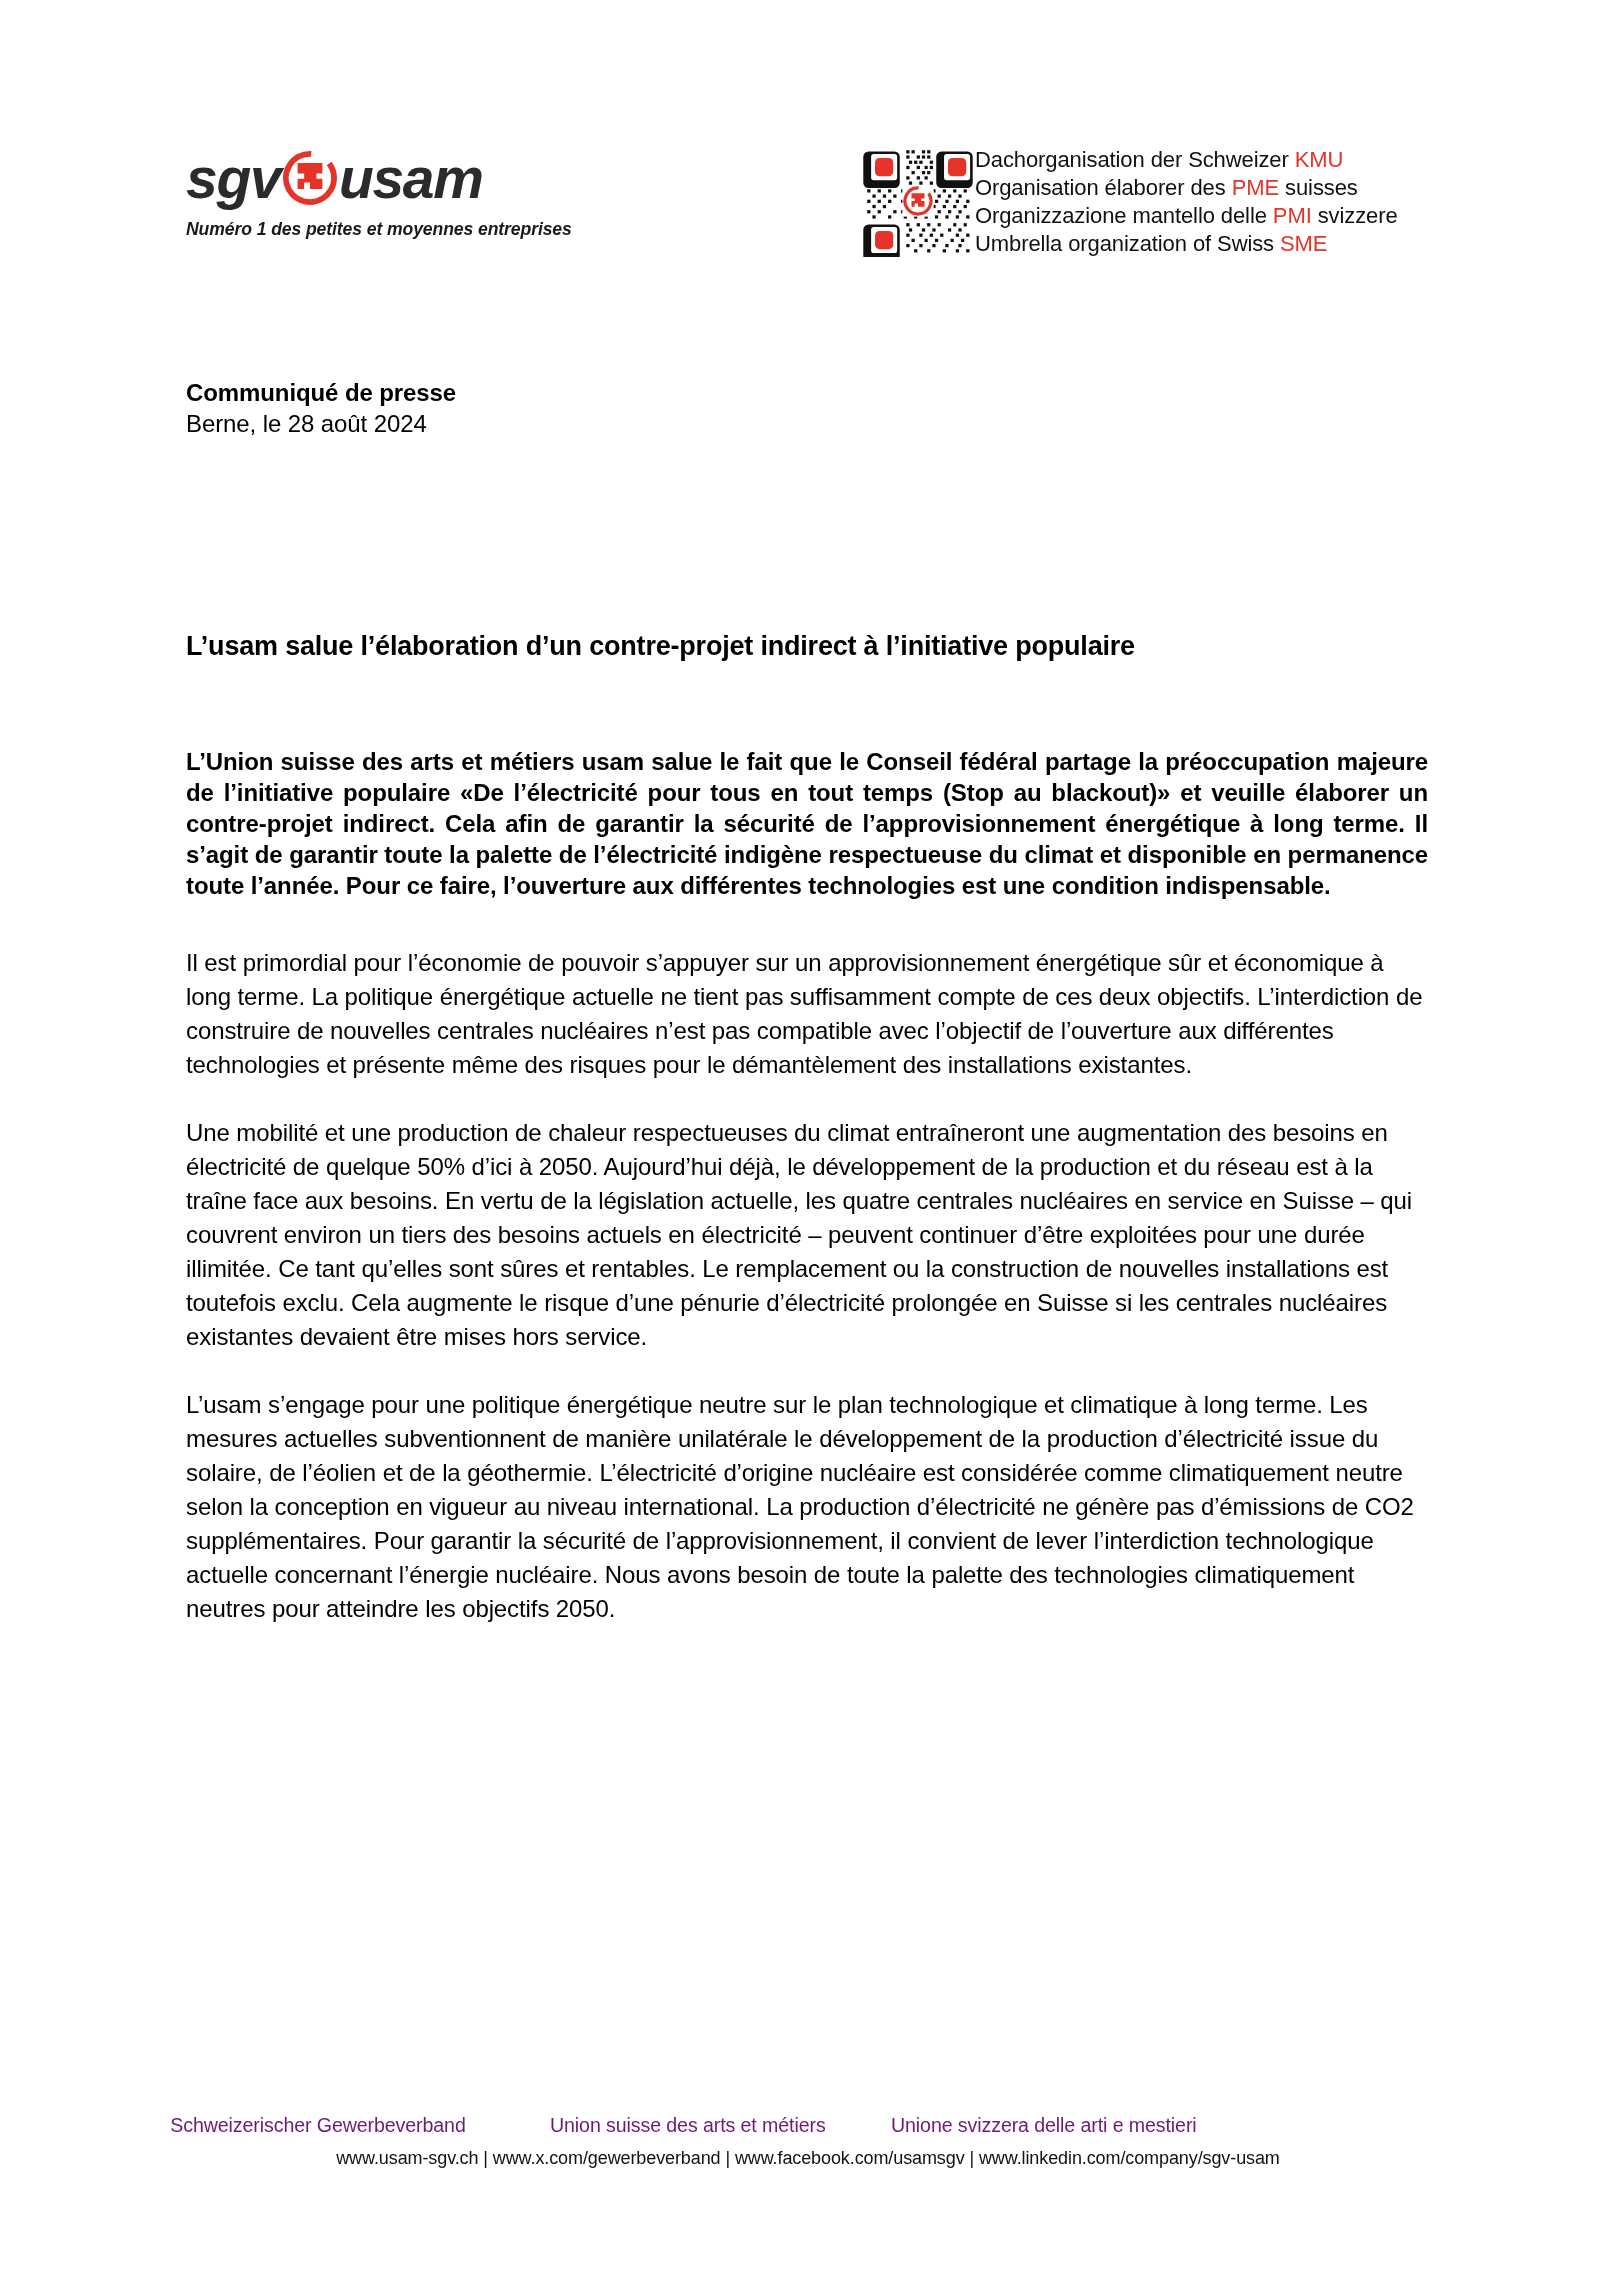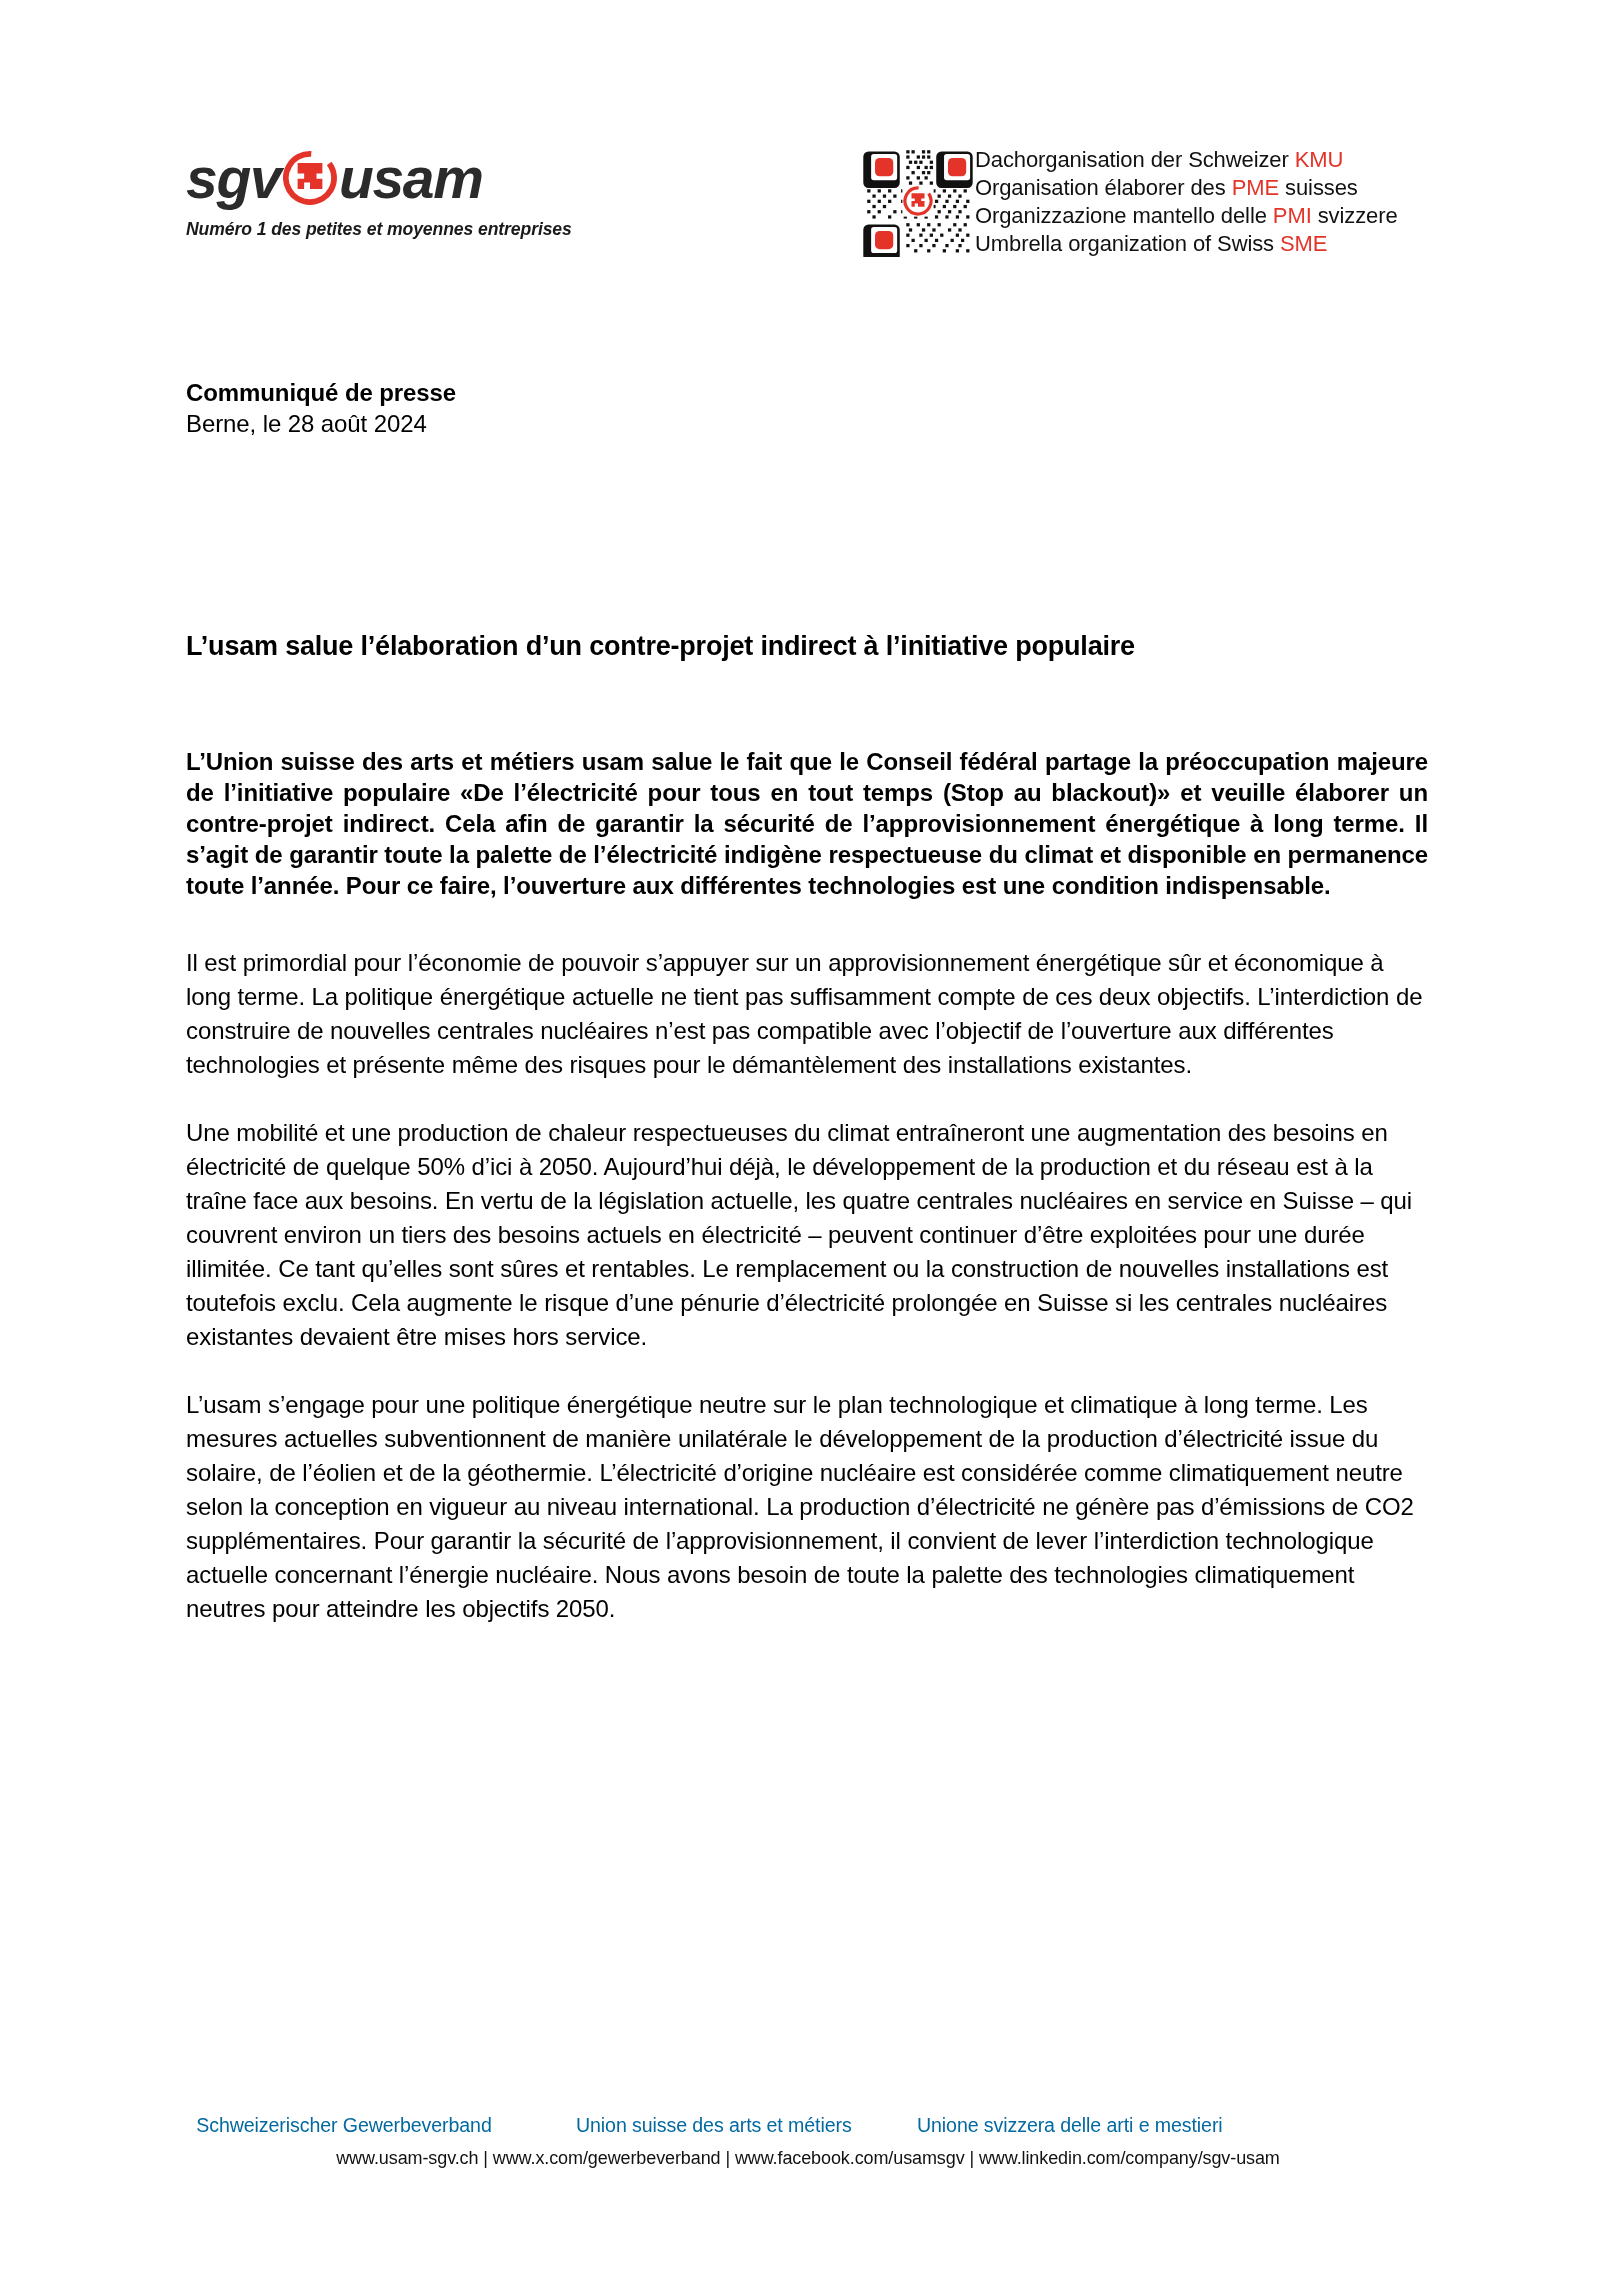--- a/index.html
+++ b/index.html
@@ -174,25 +174,24 @@
   .footer-orgs {
     position: relative;
     height: 29px;
     width: 1278px;
     margin: 0 auto;
   }
   .footer-org {
     position: absolute;
     top: 0;
     font-size: 19.6px;
-    color: #0369a1;
+    color: #701a75;
     line-height: 26px;
     white-space: nowrap;
     letter-spacing: -0.1px;
-    margin-left: 26px;
   }
   .footer-org.de { left: 1.3px; }
   .footer-org.fr { left: 381px; text-align: right; }
   .footer-org.it { left: 722px; }
 
   .footer-line {
     font-size: 18px;
     line-height: 29px;
     color: #111111;
     letter-spacing: -0.1px;

